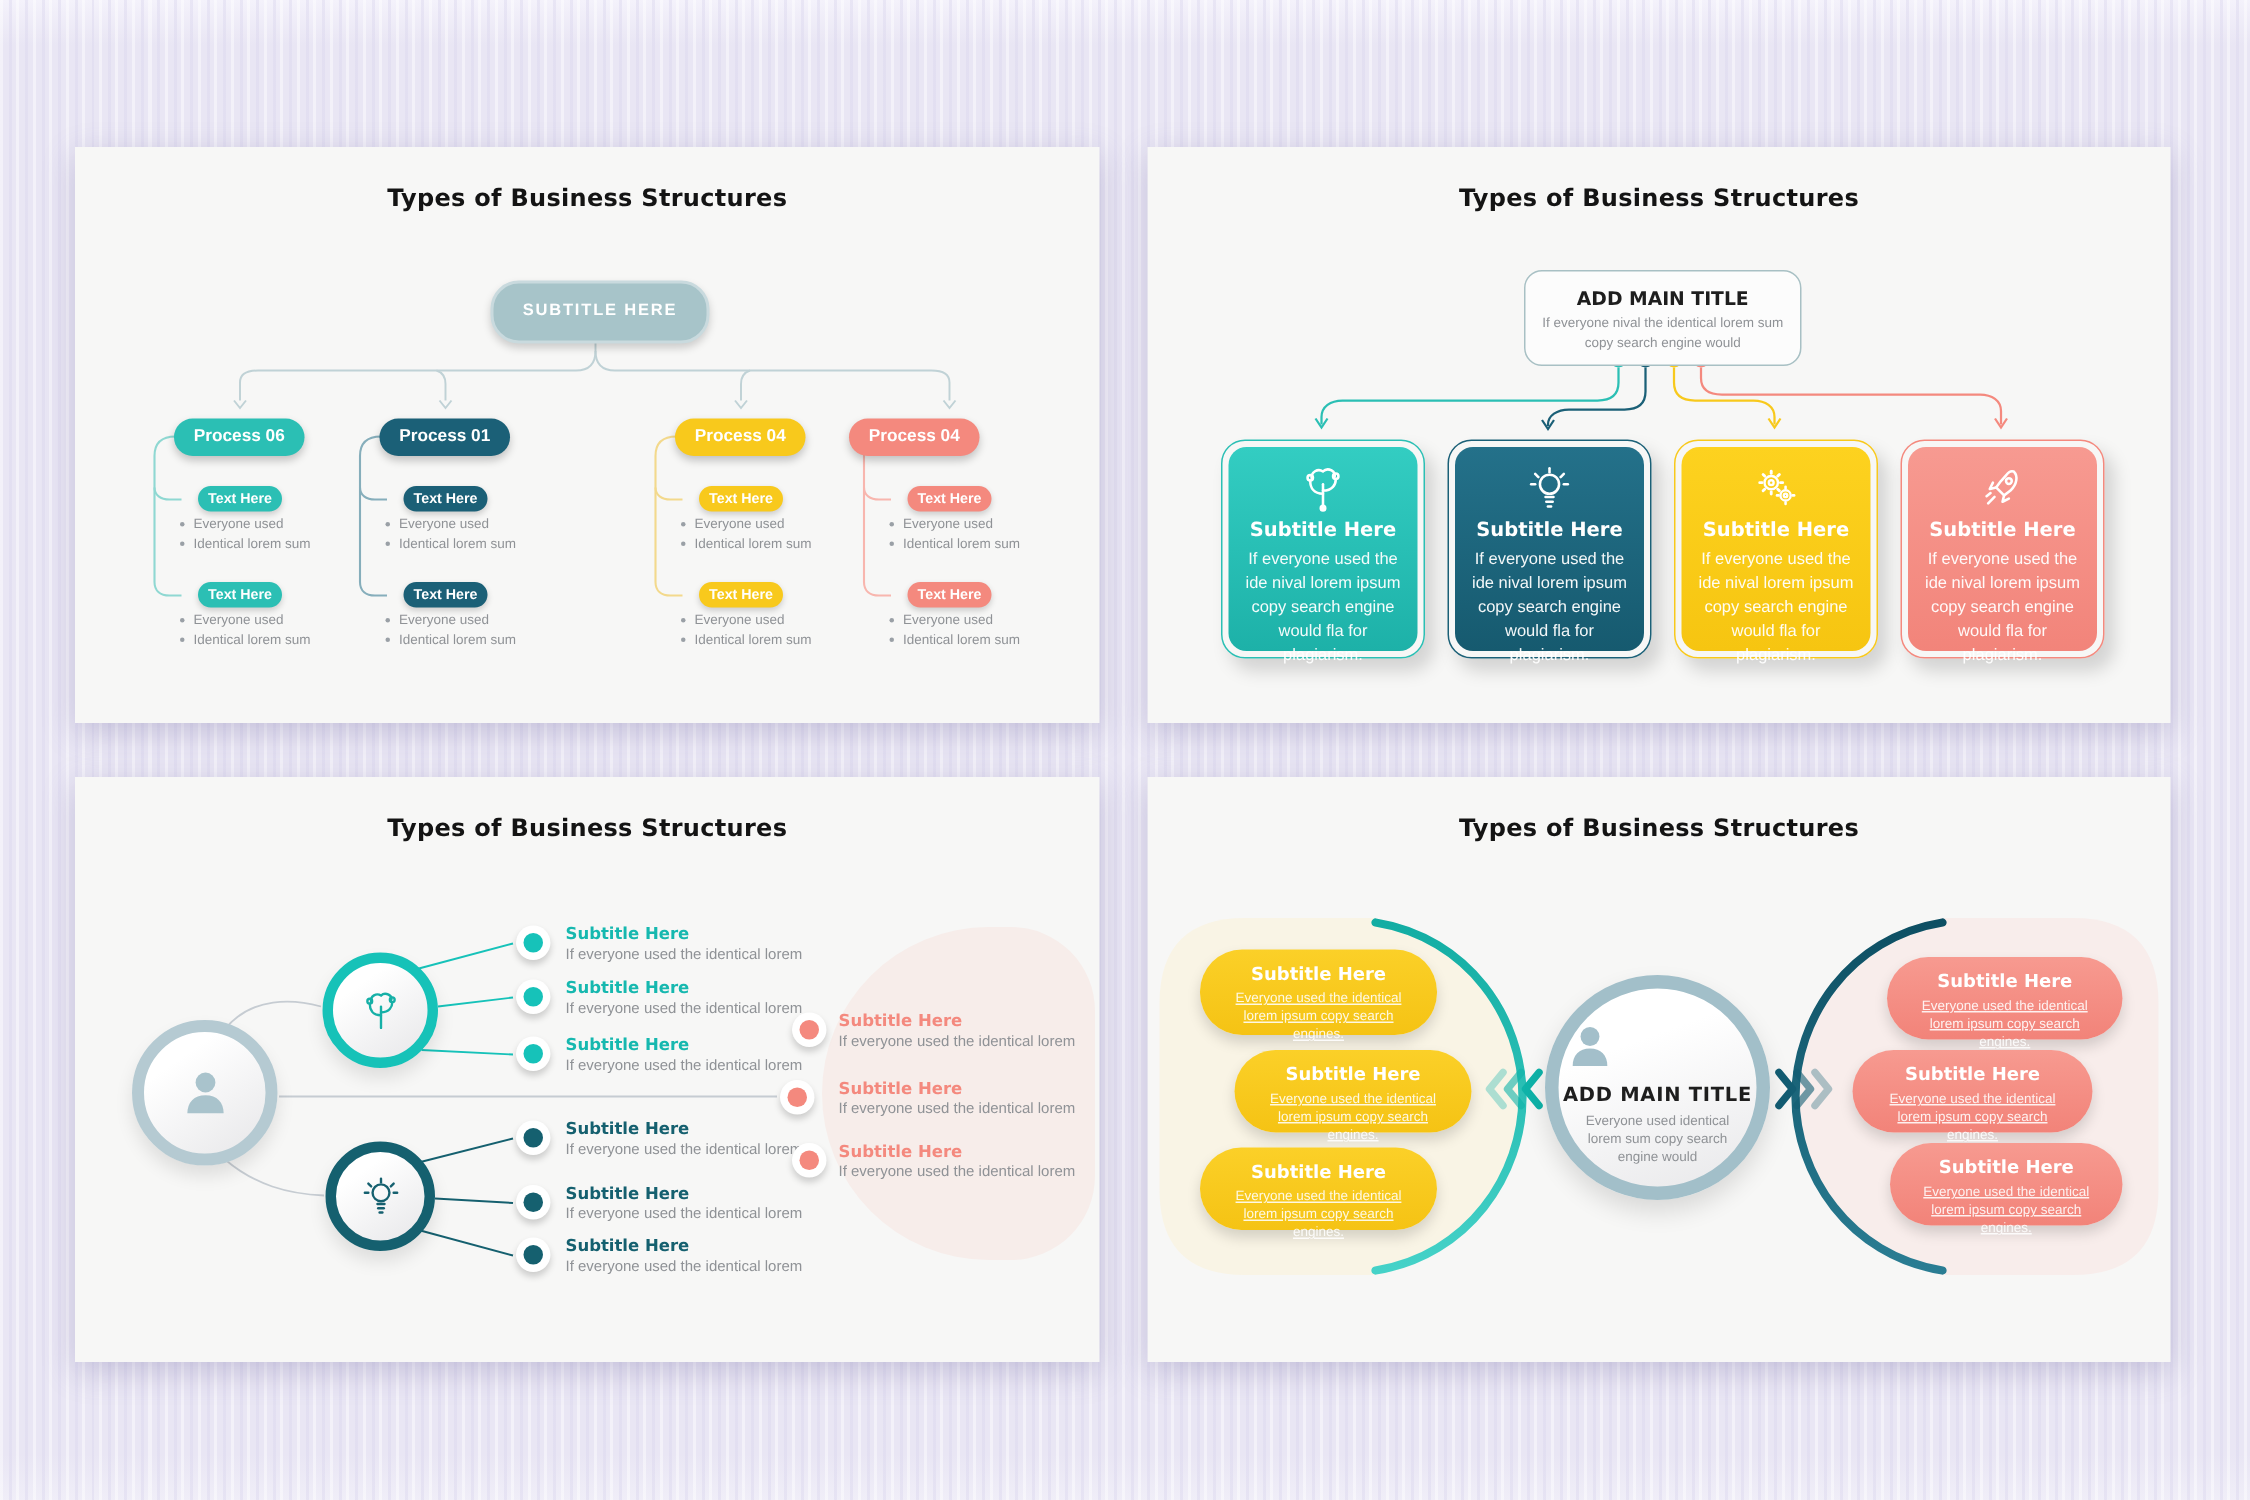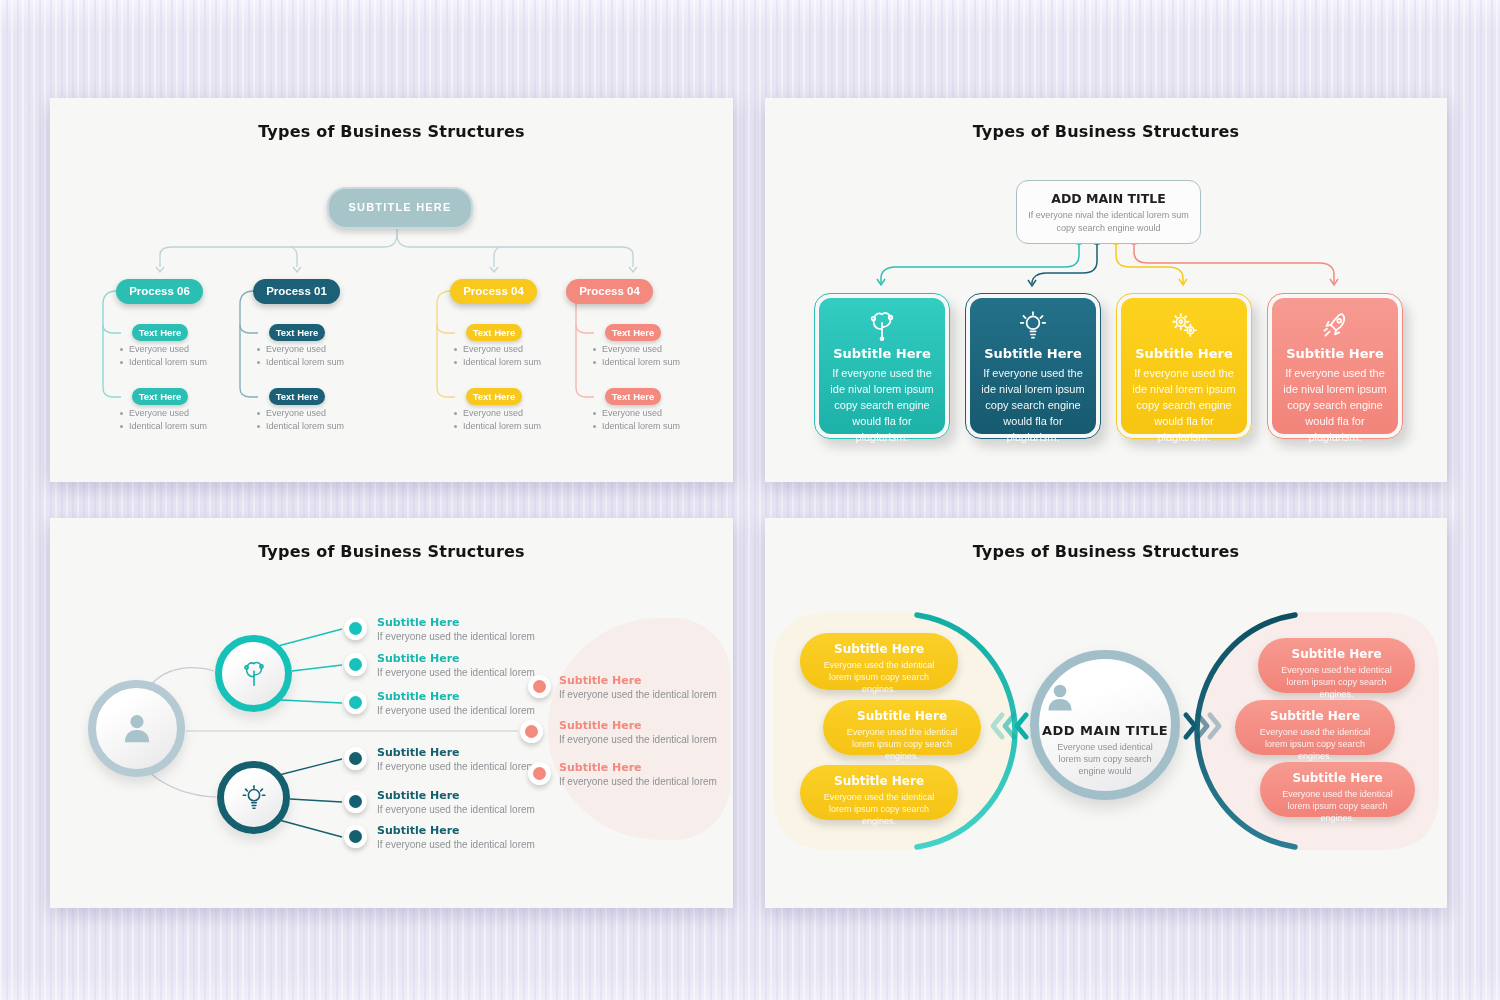--- a/index.html
+++ b/index.html
@@ -48,21 +48,21 @@
   .blob3{position:absolute;left:498px;top:100px;width:182px;height:222px;background:#f7edea;
     border-radius:111px 56px 56px 111px;}
   
   .center4{position:absolute;left:265px;top:132px;width:150px;height:150px;border-radius:50%;
     border:9px solid #a2bfc9;background:linear-gradient(160deg,#ffffff 30%,#e8e8ea);
     box-shadow:0 8px 16px rgba(0,0,0,.12);text-align:center;box-sizing:border-box;}
   .c4title{font-weight:bold;font-size:13px;color:#1e1e1e;margin-top:4px;font-family:"DejaVu Sans",sans-serif;letter-spacing:.5px;}
   .c4body{font-size:9px;color:#8f9296;line-height:1.35;margin:3px 14px 0 14px;}
   .pill4{position:absolute;border-radius:28px;text-align:center;color:#fff;box-shadow:0 5px 9px rgba(0,0,0,.15);}
   .p4title{font-weight:bold;font-size:12px;margin-top:9px;font-family:"DejaVu Sans",sans-serif;}
-  .p4body{font-size:9px;line-height:1.35;color:rgba(255,255,255,.88);margin:3px 15px 0 15px;}
+  .p4body{font-size:9px;line-height:1.35;color:rgba(255,255,255,.88);margin:3px 15px 0 15px;text-decoration:underline;}
   .pill4.y{background:linear-gradient(180deg,#fbd028,#f5c314);}
   .pill4.s{background:linear-gradient(180deg,#f79a90,#f28379);}
 </style>
 </head>
 <body>
 
 <div class="slide" style="left:50px;top:98px;width:683px;height:384px;">
   <div class="stitle">Types of Business Structures</div>
 
   <svg class="abs" style="left:0;top:0;" width="683" height="384" viewBox="0 0 683 384">

